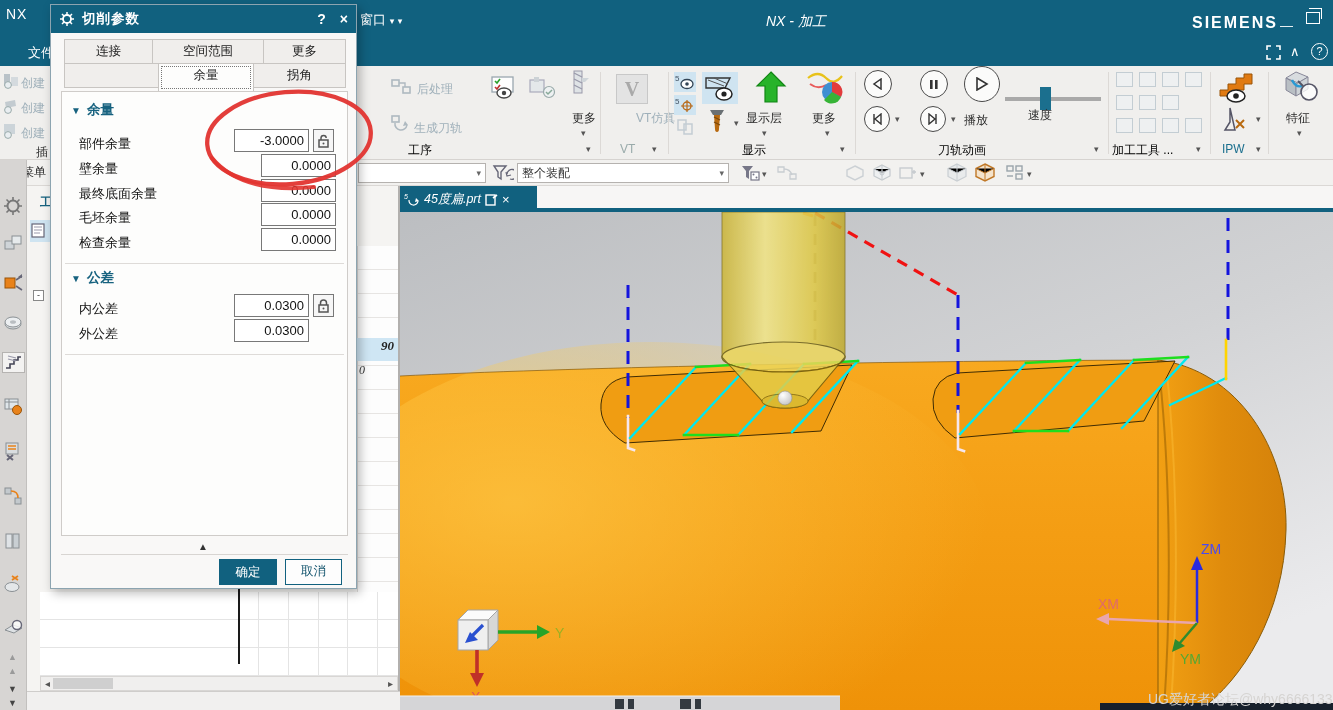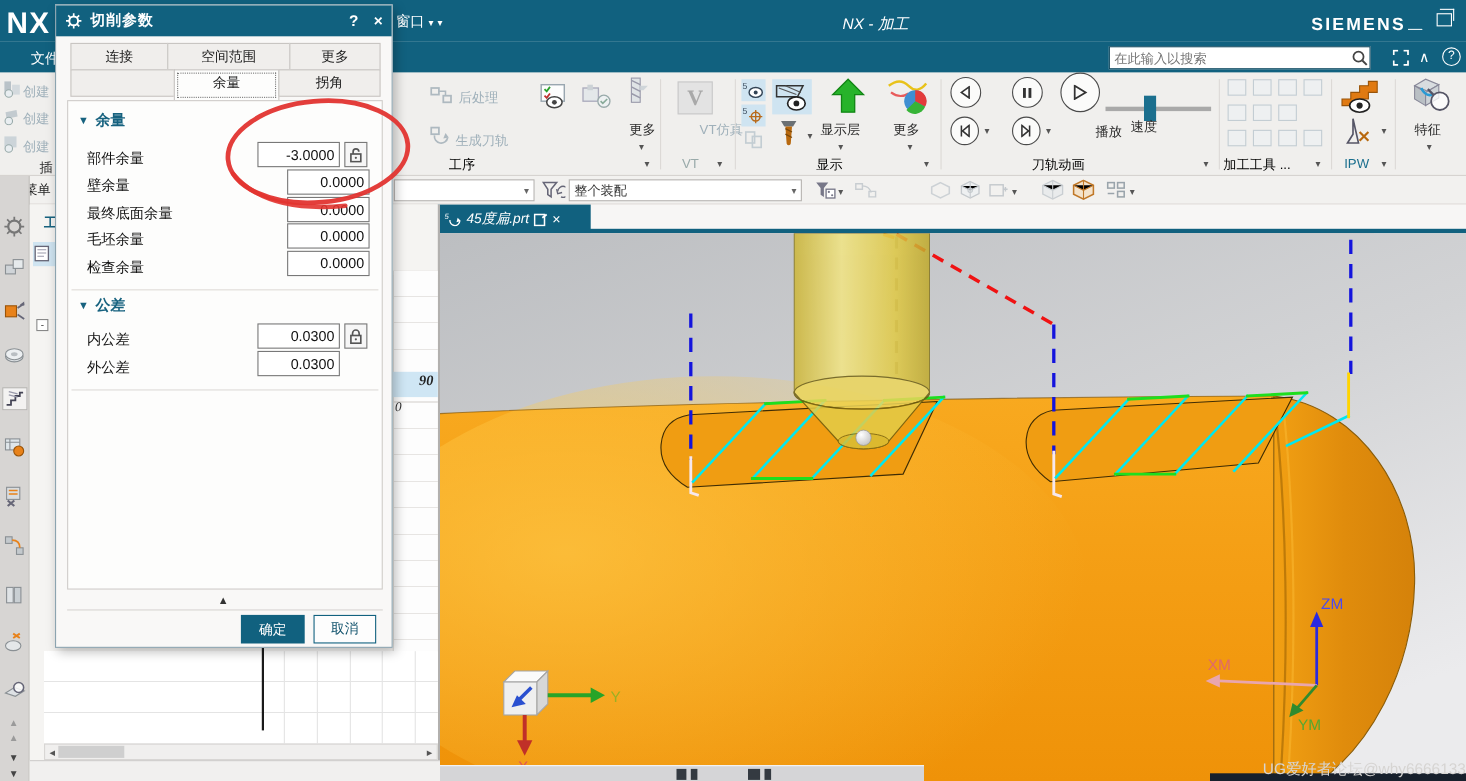--- a/index.html
+++ b/index.html
@@ -2,21 +2,21 @@
 <html><head>
 <meta charset="utf-8">
 <style>
   * { margin:0; padding:0; box-sizing:border-box; }
   html,body { width:1333px; height:710px; overflow:hidden; font-family:"Liberation Sans",sans-serif; background:#f1f0ee; }
   .abs { position:absolute; }
   #stage { position:relative; width:1333px; height:710px; }
 
   
   #titlebar { left:0; top:0; width:1333px; height:38px; background:#11617f; color:#fff; }
-  #nx-logo { left:6px; top:6px; font-size:27px; font-weight:bold; letter-spacing:1px; }
+  #nx-logo { left:6px; top:6px; font-size:14px; font-weight:normal; letter-spacing:1px; }
   #win-menu { left:360px; top:11px; font-size:13px; }
   #app-title { left:766px; top:13px; font-size:14px; font-style:italic; }
   #brand { left:1192px; top:14px; font-size:16px; font-weight:bold; letter-spacing:2px; }
   #min-btn { left:1280px; top:18px; font-size:13px; }
   #restore-btn { left:1306px; top:12px; width:14px; height:12px; border:1.5px solid #fff; }
   #restore-btn:before { content:""; position:absolute; left:2px; top:-5px; width:12px; height:10px; border:1.5px solid #fff; border-bottom:none; border-left:none; }
 
   
   #menubar { left:0; top:38px; width:1333px; height:28px; background:#11617f; color:#fff; }
   #file-menu { left:28px; top:6px; font-size:13px; }
@@ -112,27 +112,20 @@
       <span style="font-size:9px">▾</span>
     </div>
     <div id="app-title" class="abs">NX - 加工</div>
     <div id="brand" class="abs">SIEMENS</div>
     <div id="min-btn" class="abs">—</div>
     <div id="restore-btn" class="abs"></div>
   </div>
 
   <div id="menubar" class="abs">
     <div id="file-menu" class="abs">文件(</div>
-    <div id="searchbox" class="abs">
-      <input placeholder="在此输入以搜索" style="">
-      <svg width="18" height="17">
-          <circle cx="8" cy="7.5" r="4.6" fill="none" stroke="#444" stroke-width="1.6"></circle>
-          <line x1="11.5" y1="11" x2="15.5" y2="15" stroke="#444" stroke-width="1.8"></line>
-        </svg>
-    </div>
     <div class="abs tb-ico" style="left:1266px; top:7px">
       <svg width="15" height="15">
           <path d="M1,5 V1 H5 M10,1 H14 V5 M14,10 V14 H10 M5,14 H1 V10" fill="none" stroke="#fff" stroke-width="1.6"></path>
         </svg>
     </div>
     <div class="abs tb-ico" style="left:1290px; top:6px">∧</div>
     <div class="abs" style="left:1311px; top:5px; width:17px; height:17px; border:1.4px solid #fff; border-radius:50%; color:#fff; font-size:11px; text-align:center; line-height:15px;">?</div>
   </div>
 
   <div id="ribbon" class="abs">
@@ -262,21 +255,21 @@
           <path d="M3,1 V11 M10,1 L4,6 L10,11 Z" fill="none" stroke="#333" stroke-width="1.4"></path>
         </svg>
       </div>
     <div class="abs grp-dd" style="left:895px; top:48px">▾</div>
     <div class="circle-btn" style="left:920px; top:40px; width:26px; height:26px">
         <svg width="12" height="12">
           <path d="M9,1 V11 M2,1 L8,6 L2,11 Z" fill="none" stroke="#333" stroke-width="1.4"></path>
         </svg>
       </div>
     <div class="abs grp-dd" style="left:951px; top:48px">▾</div>
-    <div class="abs ribtxt on" style="left:996px; top:46px">播放</div>
+    <div class="abs ribtxt on" style="left:964px; top:46px">播放</div>
     <div id="speed-track"></div>
     <div id="speed-thumb"></div>
     <div class="abs ribtxt on" style="left:1028px; top:41px">速度</div>
     <div class="grp-label" style="left:938px">刀轨动画</div>
     <div class="grp-dd" style="left:1094px">▾</div>
     <div class="grp-div" style="left:1108px"></div>
 
     <div class="mini" style="left:1116px; top:6px"></div>
     <div class="mini" style="left:1139px; top:6px"></div>
     <div class="mini" style="left:1162px; top:6px"></div>

